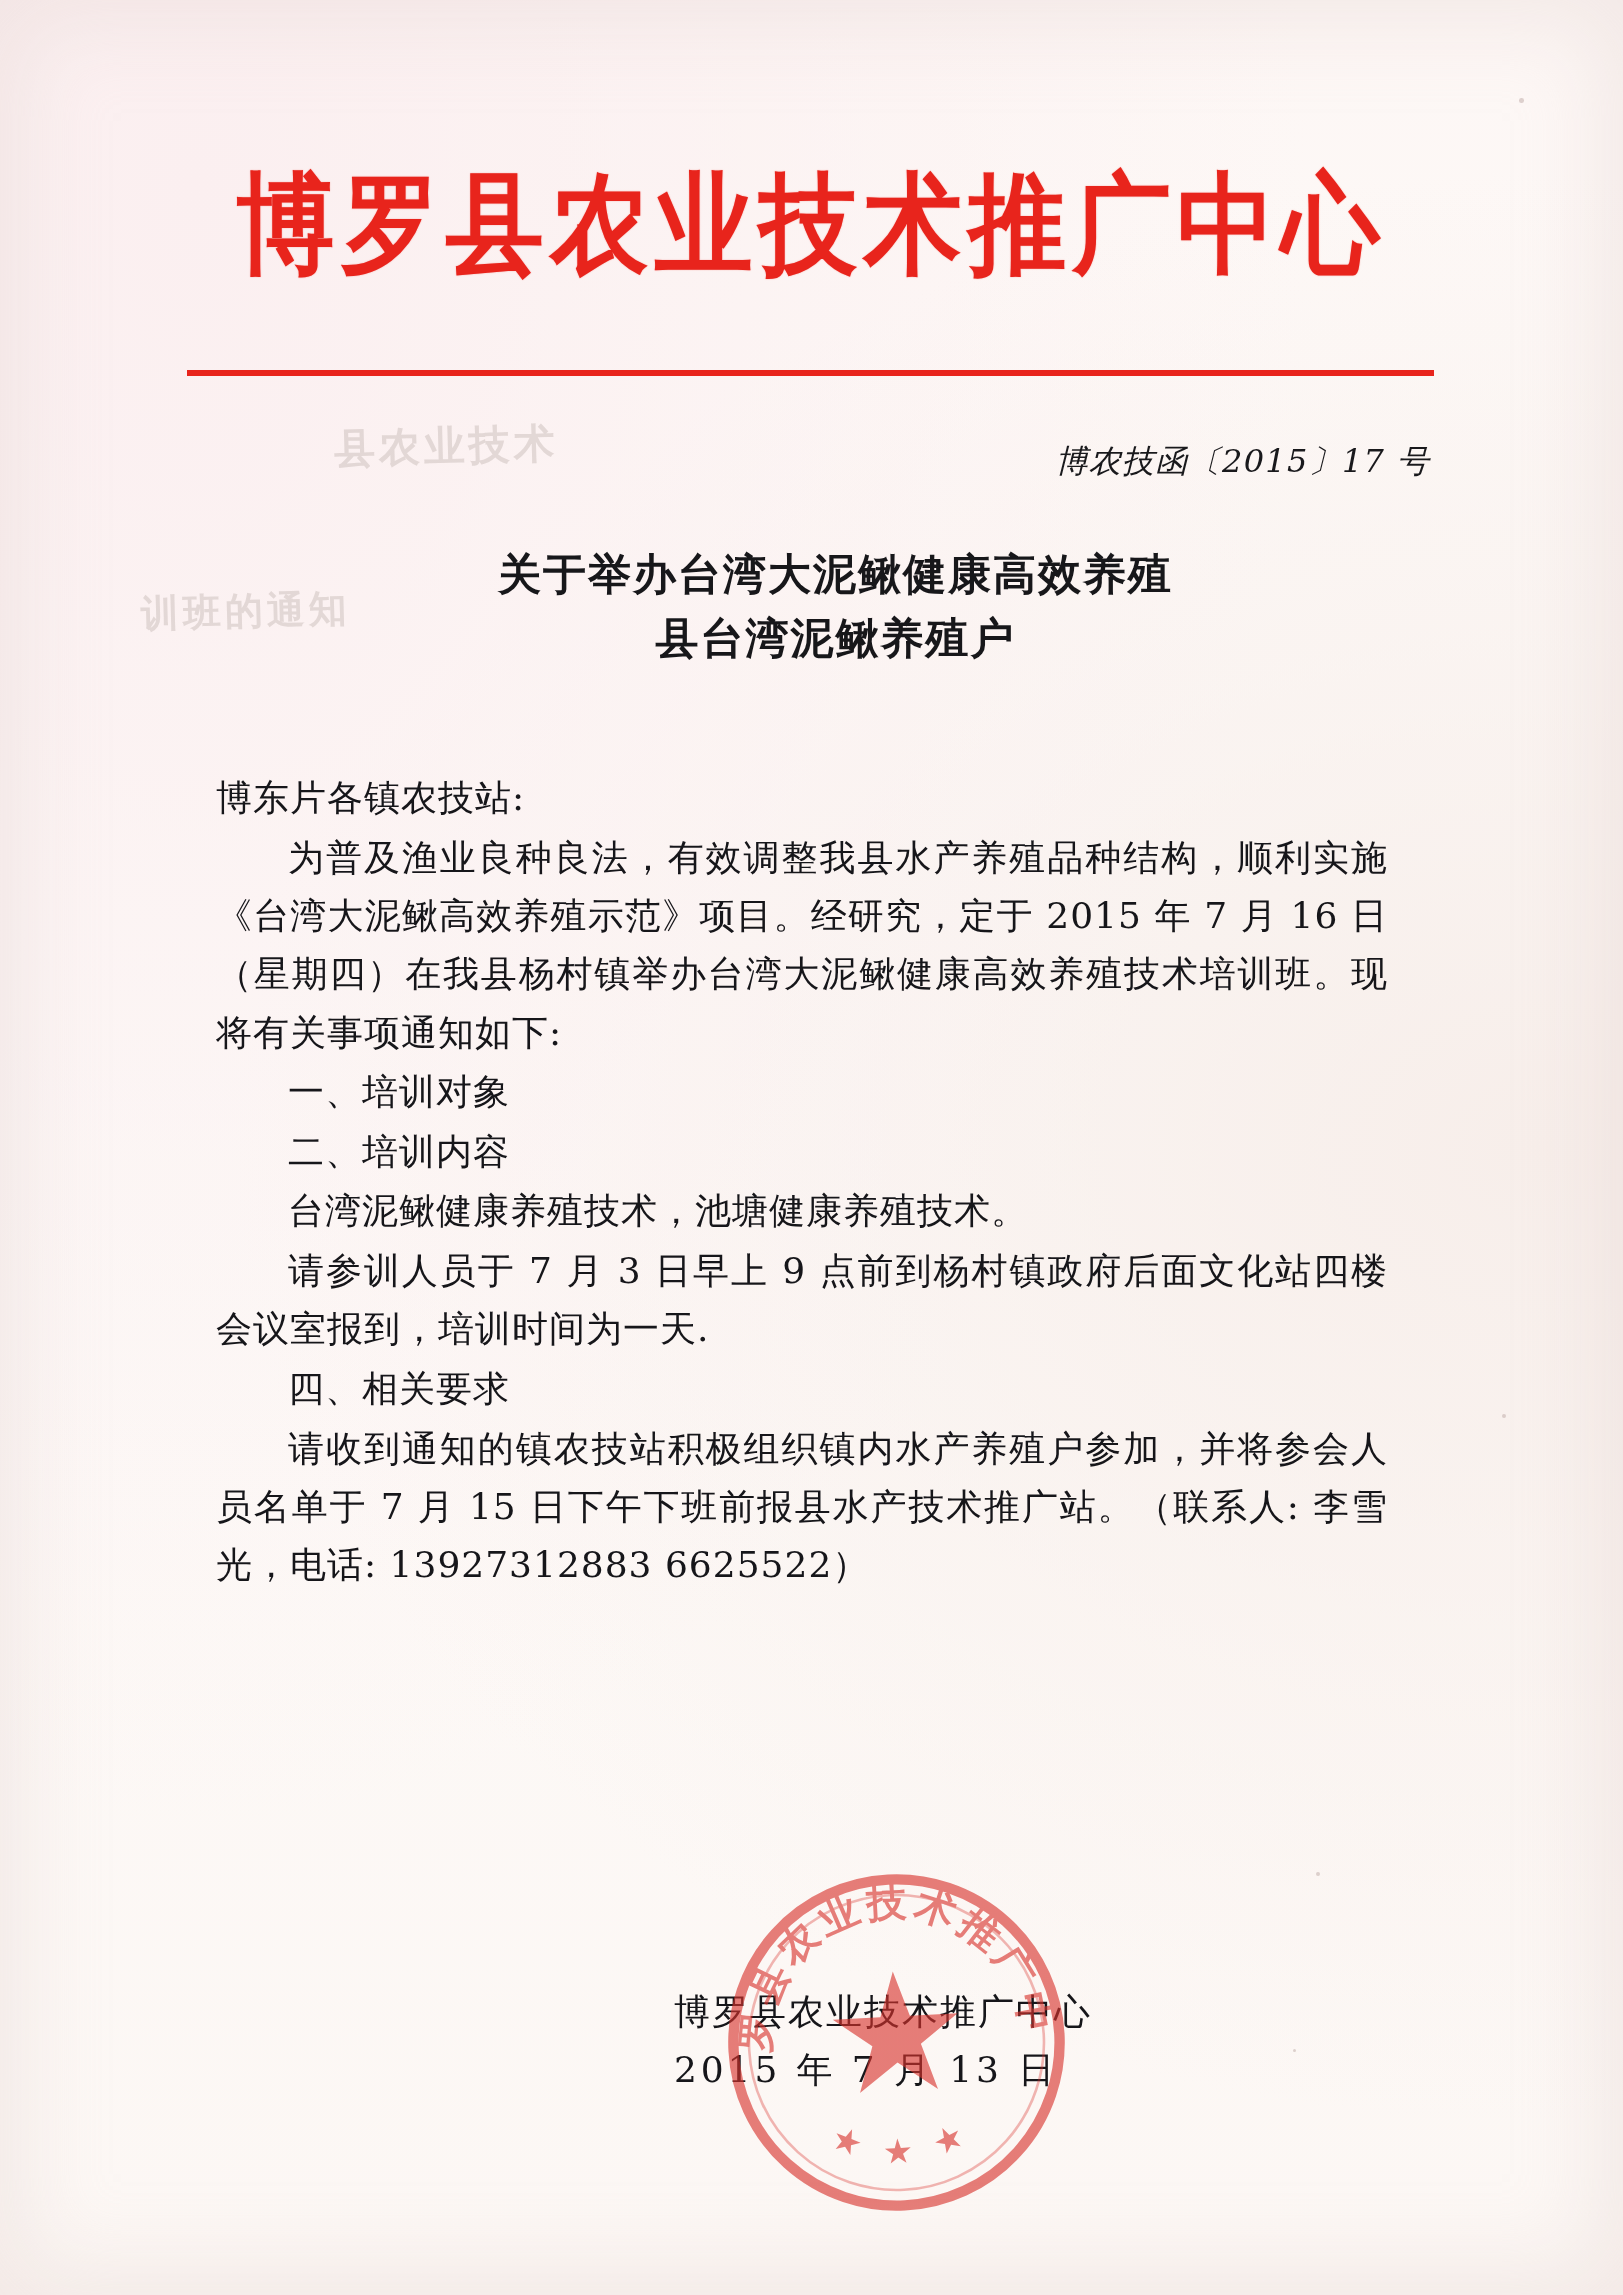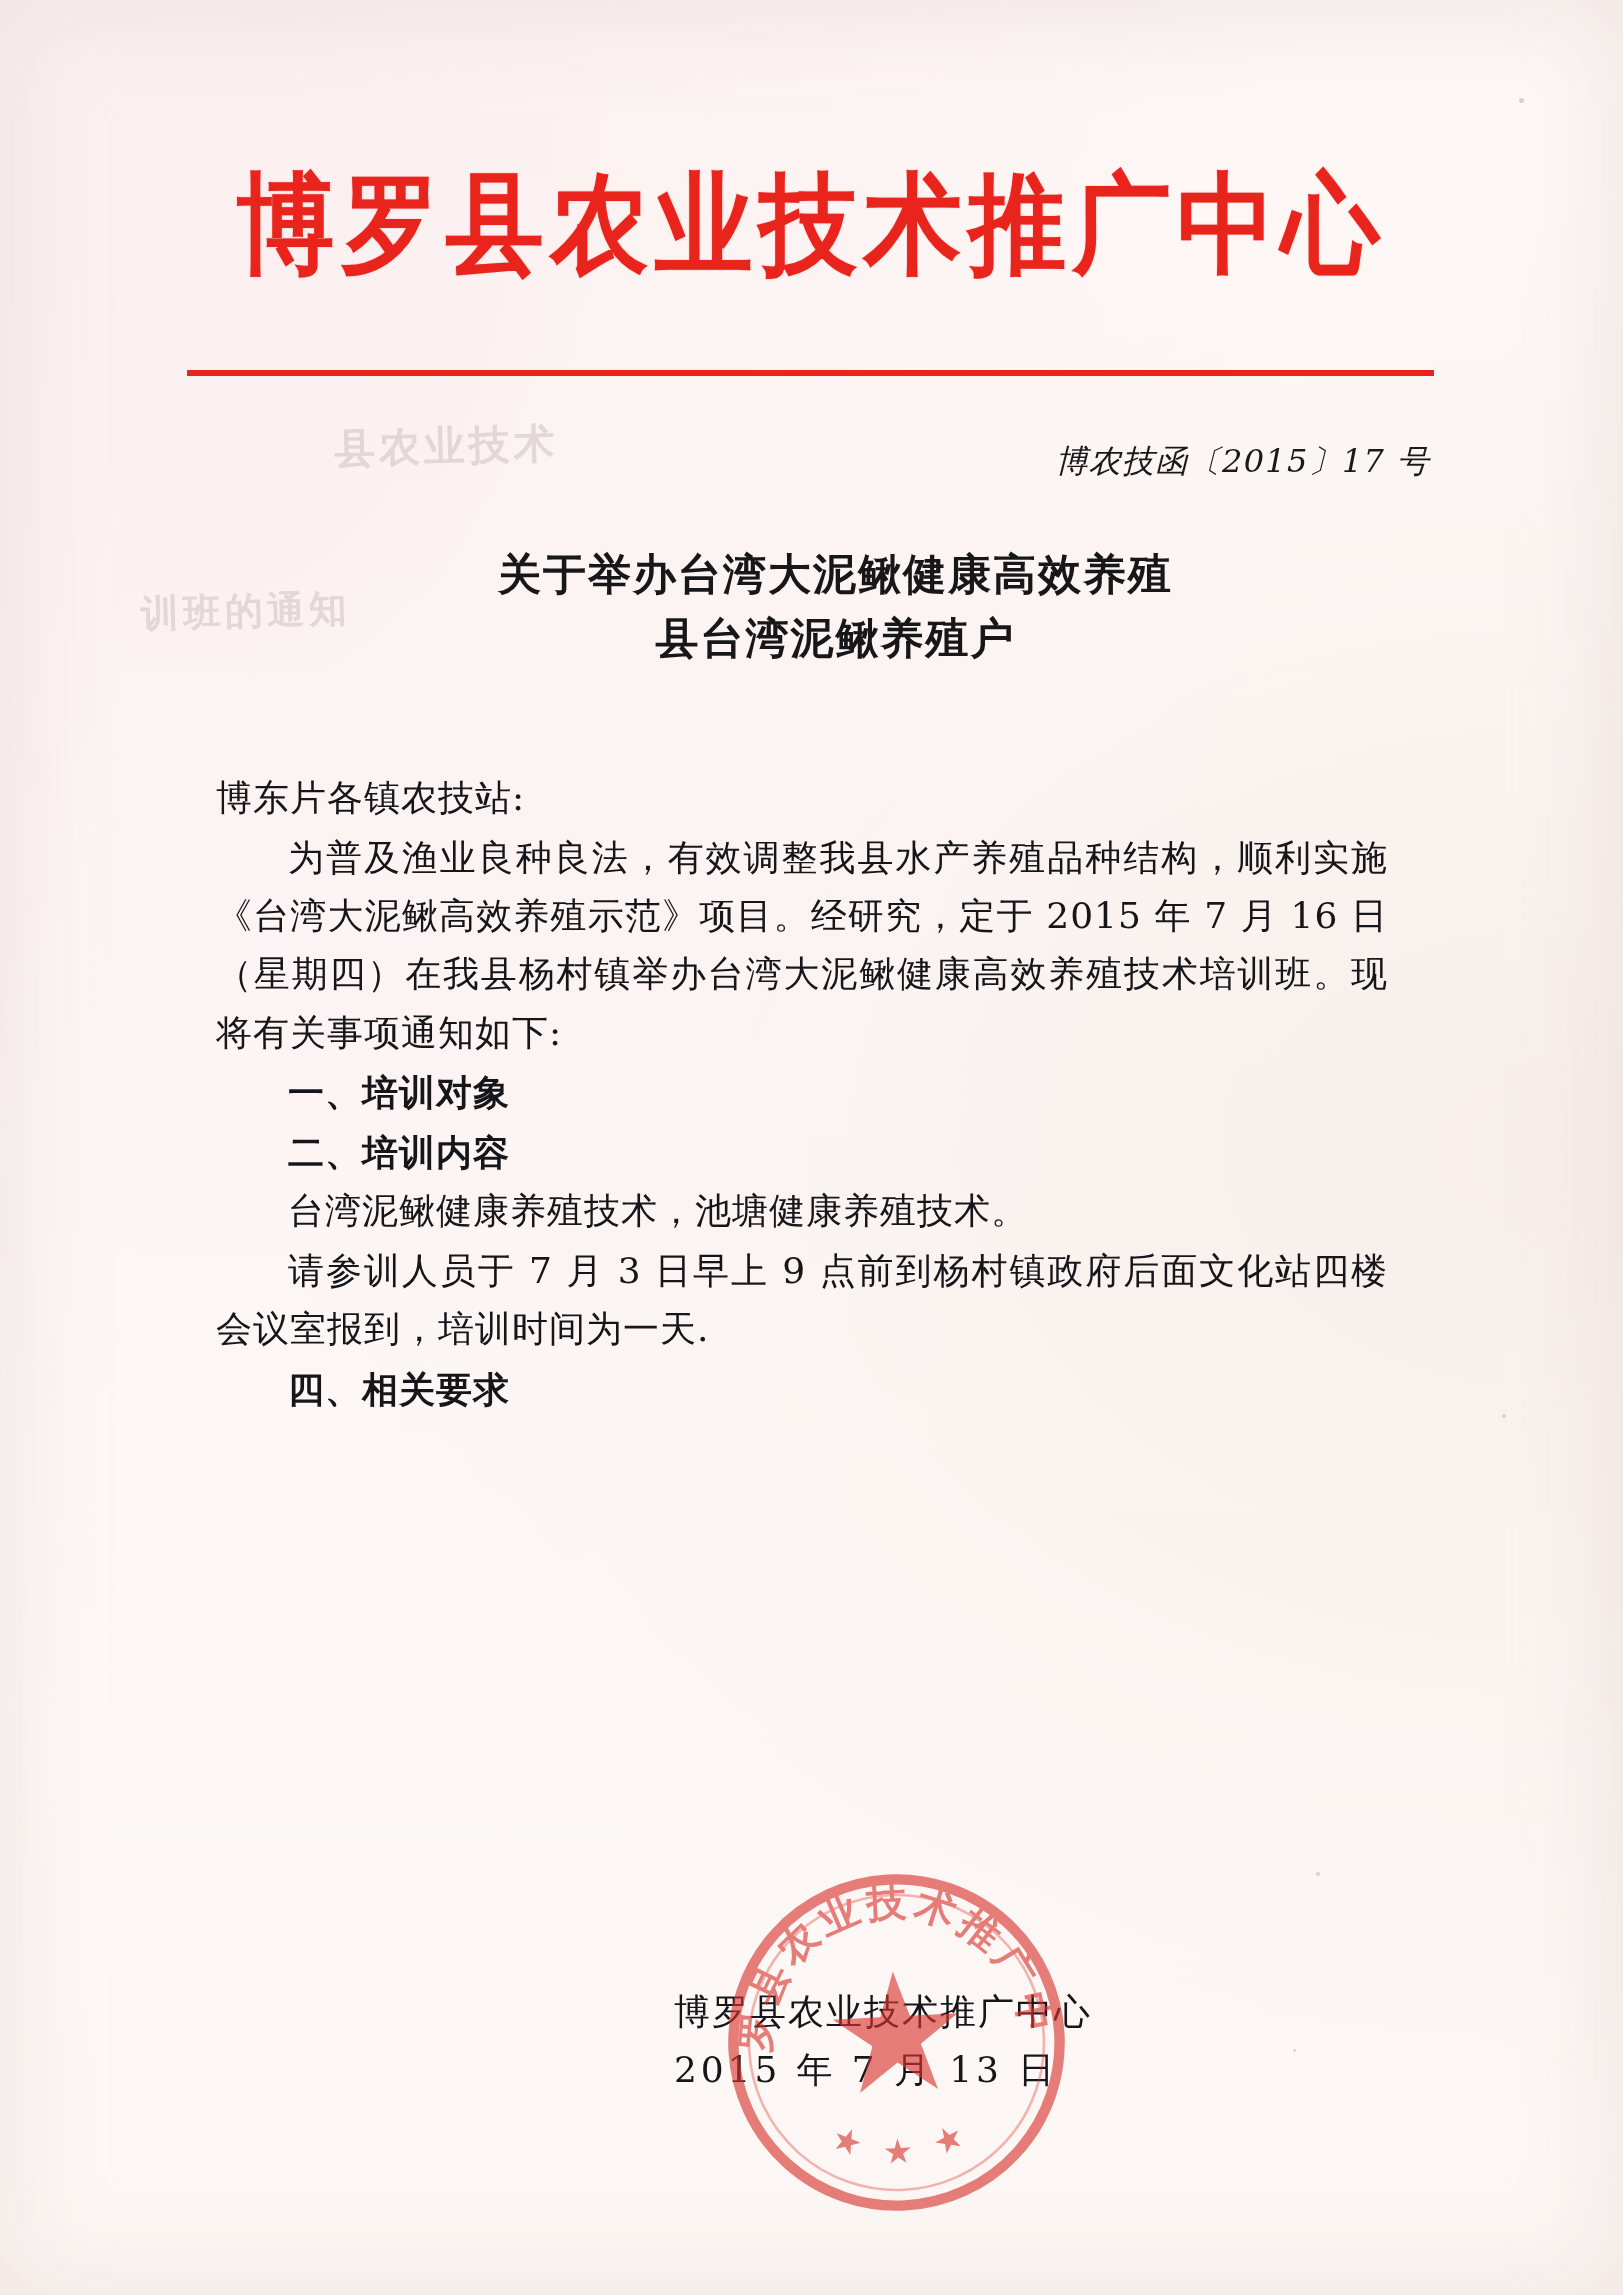--- a/index.html
+++ b/index.html
@@ -95,21 +95,21 @@
     top: 769px;
     left: 216px;
     width: 1172px;
     font-size: 36px;
     line-height: 1.62;
     letter-spacing: 1px;
     color: #16161a;
   }
   .p { margin: 0 0 1.3px 0; }
   .p.indent { text-indent: 72px; }
-  .p.heading { text-indent: 72px; font-weight: bold; }
+  .p.heading { text-indent: 72px; font-weight: normal; }
   .justify {
     text-align: justify;
     text-align-last: left;
   }
 
   
   .signature {
     position: absolute;
     top: 1983px;
     left: 674px;
@@ -179,20 +179,21 @@
   </div>
 
   <div class="body-block">
     <p class="p">博东片各镇农技站:</p>
     <p class="p indent justify">为普及渔业良种良法，有效调整我县水产养殖品种结构，顺利实施《台湾大泥鳅高效养殖示范》项目。经研究，定于 2015 年 7 月 16 日（星期四）在我县杨村镇举办台湾大泥鳅健康高效养殖技术培训班。现将有关事项通知如下:</p>
     <p class="p heading">一、培训对象</p>
     <p class="p heading">二、培训内容</p>
     <p class="p indent justify">台湾泥鳅健康养殖技术，池塘健康养殖技术。</p>
     <p class="p indent justify">请参训人员于 7 月 3 日早上 9 点前到杨村镇政府后面文化站四楼会议室报到，培训时间为一天.</p>
     <p class="p heading">四、相关要求</p>
+    <p class="p indent justify">请收到通知的镇农技站积极组织镇内水产养殖户参加，并将参会人员名单于 7 月 15 日下午下班前报县水产技术推广站。（联系人: 李雪光，电话: 13927312883  6625522）</p>
   </div>
 
   <div class="signature">
     <div>博罗县农业技术推广中心</div>
     <div class="sig-date">2015 年 7 月 13 日</div>
   </div>
 
   <div class="seal">
     <svg viewBox="0 0 400 400" xmlns="http://www.w3.org/2000/svg" aria-hidden="true">
       <g transform="rotate(-3 200 200)">

